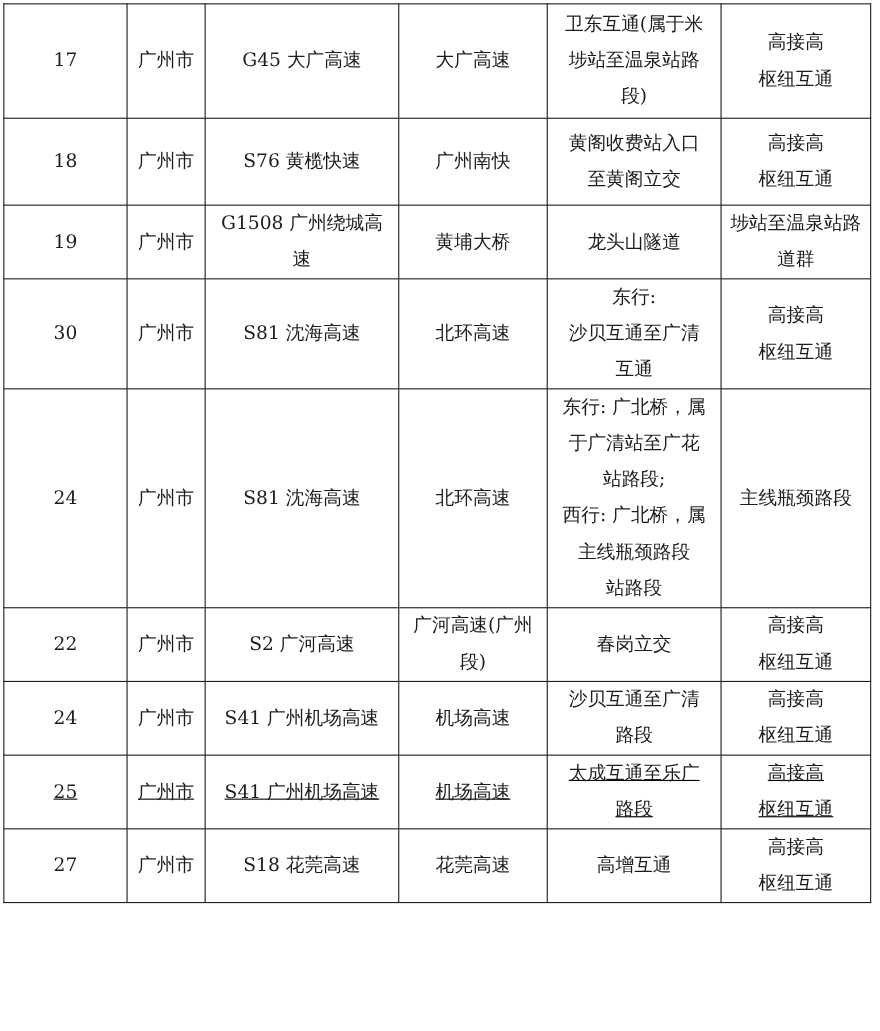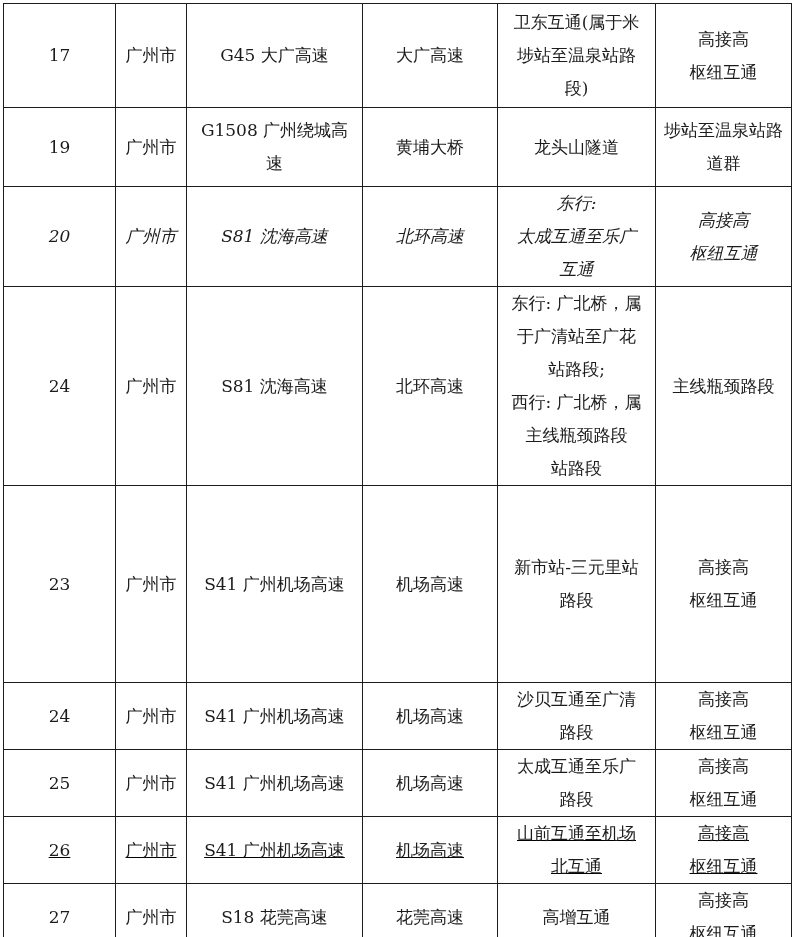--- a/index.html
+++ b/index.html
@@ -31,21 +31,21 @@
     color: #1c1c1c;
     font-size: 17px;
     line-height: 33px;
     white-space: pre-line;
     padding: 0 2px;
     overflow: hidden;
   }
   
   table.hw tr:nth-child(1)  { height: 104px; }
   table.hw tr:nth-child(2)  { height: 79px;  }
-  table.hw tr:nth-child(3)  { height: 65px; font-style: italic;  }
+  table.hw tr:nth-child(3)  { height: 65px;  }
   table.hw tr:nth-child(4)  { height: 93px;  }
   table.hw tr:nth-child(5)  { height: 197px; }
   table.hw tr:nth-child(6)  { height: 61px;  }
   table.hw tr:nth-child(7)  { height: 64px;  }
   table.hw tr:nth-child(8)  { height: 65px; text-decoration: underline;  }
   table.hw tr:nth-child(9)  { height: 65px;  }
   table.hw tr:nth-child(10) { height: 62px;  }
   table.hw tr:nth-child(11) { height: 63px;  }
   col.c-no    { width: 112px; }
   col.c-city  { width: 71px;  }
@@ -73,60 +73,70 @@
           <td>广州市</td>
           <td>G45 大广高速</td>
           <td>大广高速</td>
           <td>卫东互通(属于米
 埗站至温泉站路
 段)</td>
           <td>高接高
 枢纽互通</td>
         </tr>
         <tr>
+          <td>18</td>
+          <td>广州市</td>
+          <td>S76 黄榄快速</td>
+          <td>广州南快</td>
+          <td>黄阁收费站入口
+至黄阁立交</td>
+          <td>高接高
+枢纽互通</td>
+        </tr>
+        <tr>
           <td>19</td>
           <td>广州市</td>
           <td>G1508 广州绕城高
 速</td>
           <td>黄埔大桥</td>
           <td>龙头山隧道</td>
           <td>埗站至温泉站路
 道群</td>
         </tr>
         <tr>
-          <td>20</td>
+          <td>30</td>
           <td>广州市</td>
           <td>S81 沈海高速</td>
           <td>北环高速</td>
           <td>东行:
-太成互通至乐广
+沙贝互通至广清
 互通</td>
           <td>高接高
 枢纽互通</td>
         </tr>
         <tr>
           <td>24</td>
           <td>广州市</td>
           <td>S81 沈海高速</td>
           <td>北环高速</td>
           <td>东行: 广北桥，属
 于广清站至广花
 站路段;
 西行: 广北桥，属
 主线瓶颈路段
 站路段</td>
           <td>主线瓶颈路段</td>
         </tr>
         <tr>
-          <td>23</td>
+          <td>22</td>
           <td>广州市</td>
-          <td>S41 广州机场高速</td>
-          <td>机场高速</td>
-          <td>新市站-三元里站
-路段</td>
+          <td>S2 广河高速</td>
+          <td>广河高速(广州
+段)</td>
+          <td>春岗立交</td>
           <td>高接高
 枢纽互通</td>
         </tr>
         <tr>
           <td>24</td>
           <td>广州市</td>
           <td>S41 广州机场高速</td>
           <td>机场高速</td>
           <td>沙贝互通至广清
 路段</td>
@@ -137,30 +147,20 @@
           <td>25</td>
           <td>广州市</td>
           <td>S41 广州机场高速</td>
           <td>机场高速</td>
           <td>太成互通至乐广
 路段</td>
           <td>高接高
 枢纽互通</td>
         </tr>
         <tr>
-          <td>26</td>
-          <td>广州市</td>
-          <td>S41 广州机场高速</td>
-          <td>机场高速</td>
-          <td>山前互通至机场
-北互通</td>
-          <td>高接高
-枢纽互通</td>
-        </tr>
-        <tr>
           <td>27</td>
           <td>广州市</td>
           <td>S18 花莞高速</td>
           <td>花莞高速</td>
           <td>高增互通</td>
           <td>高接高
 枢纽互通</td>
         </tr>
       </tbody>
   </table>

